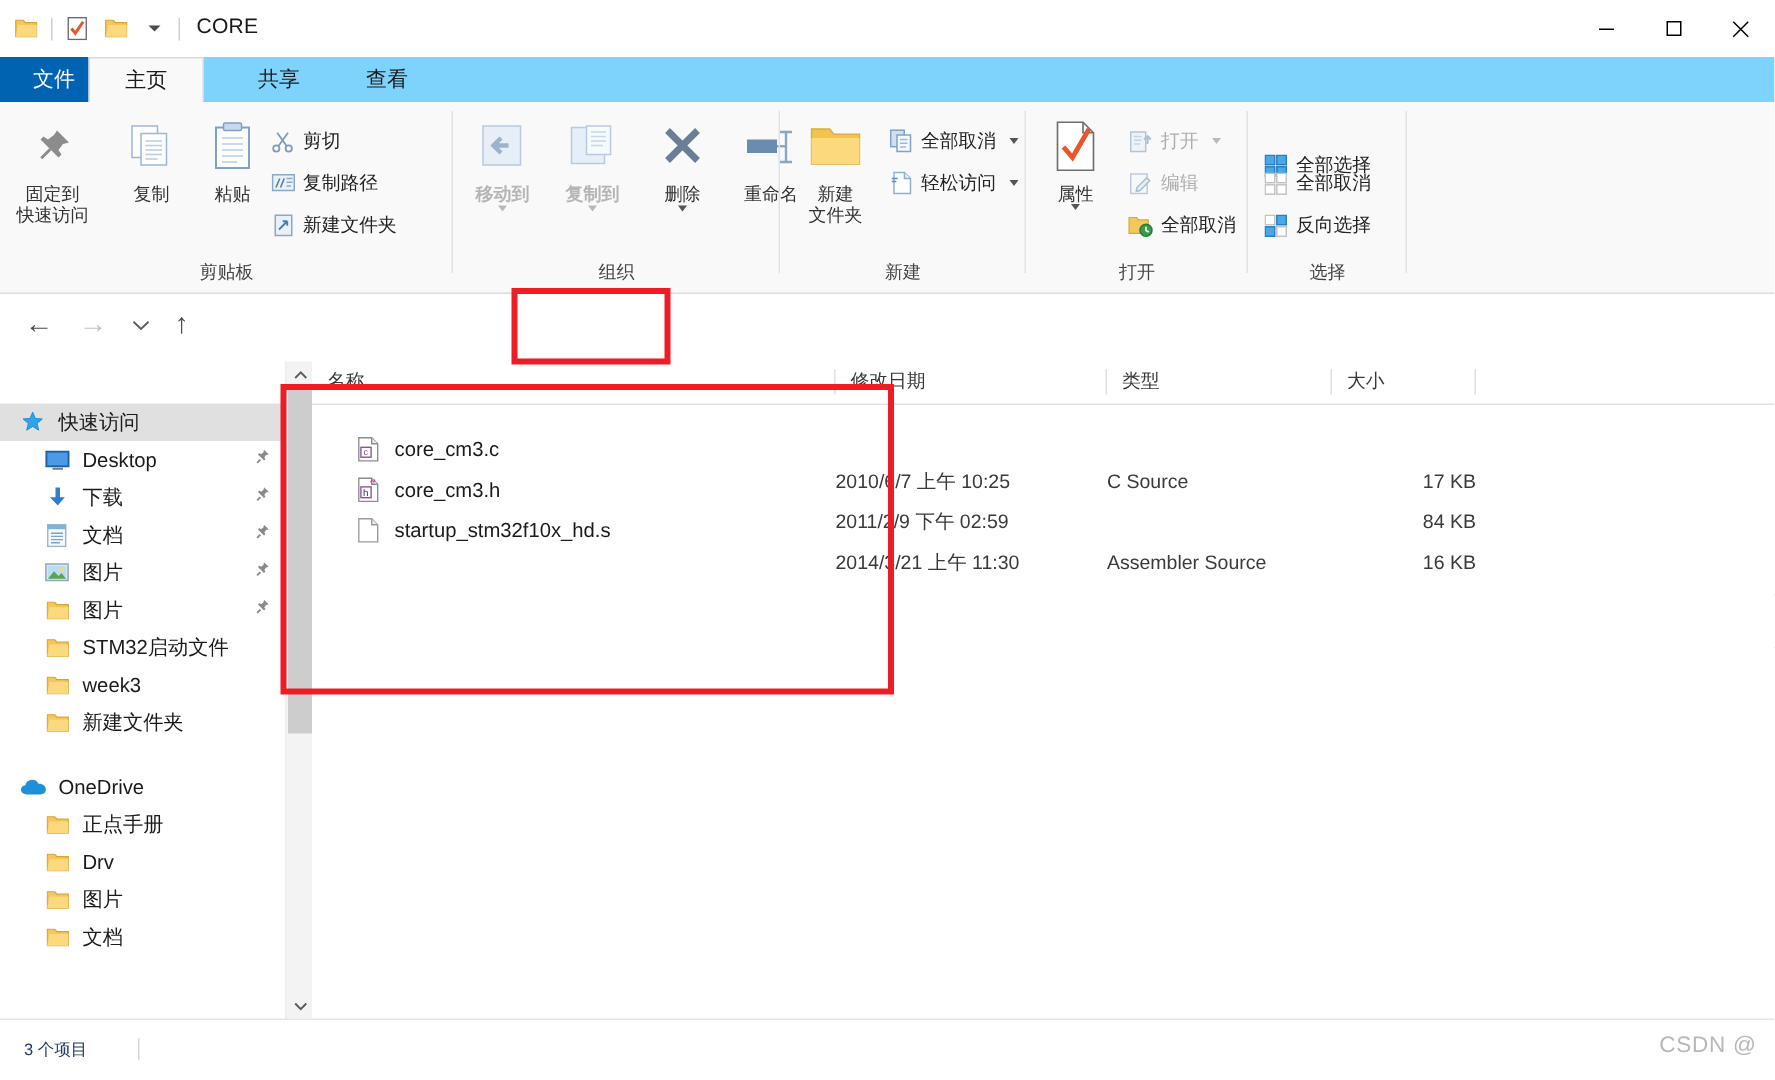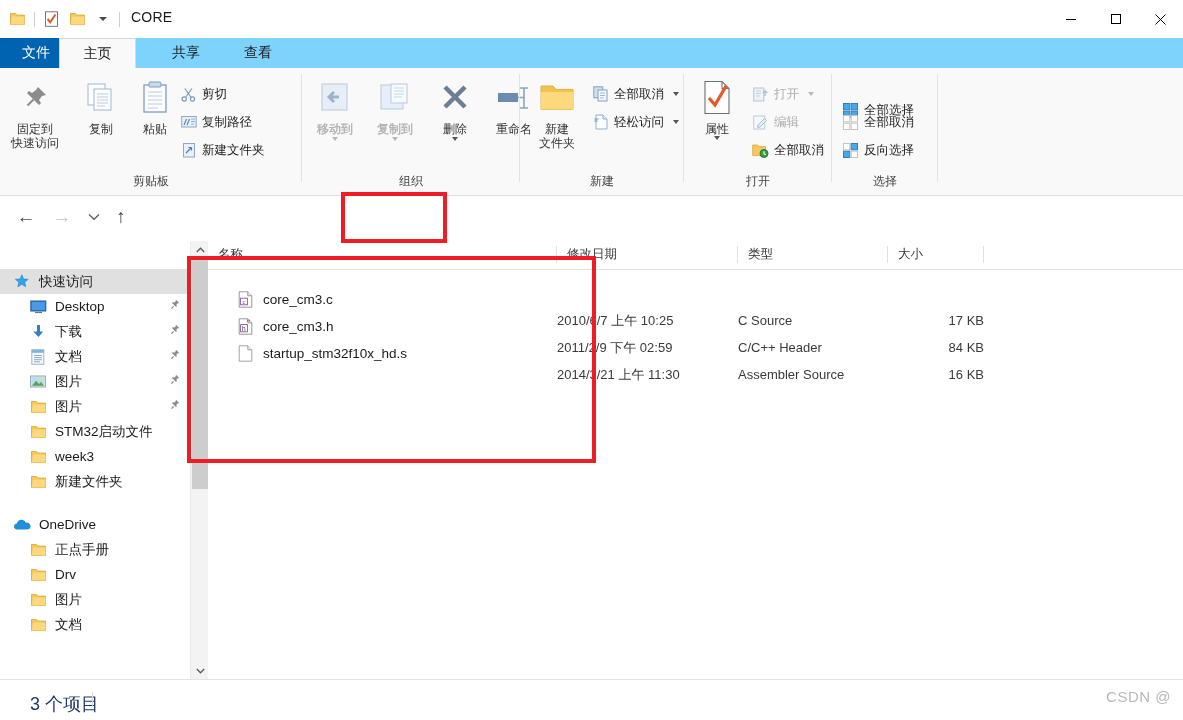--- a/index.html
+++ b/index.html
@@ -75,21 +75,21 @@
   .col{position:absolute;top:0;height:27px;display:flex;align-items:center;font-size:12.5px;color:#383838;padding-left:10px;box-sizing:border-box;}
   .col .cdiv{position:absolute;right:0;top:5px;width:1px;height:17px;background:#e0e0e0;}
   .rowarea{position:absolute;left:0;top:28px;width:975px;height:410px;}
   .frow{position:absolute;left:0;width:975px;height:27px;}
   .fname{position:absolute;left:30px;top:0;height:27px;display:flex;align-items:center;gap:10px;font-size:13.5px;color:#1a1a1a;}
   .fcell{position:absolute;top:0;height:27px;display:flex;align-items:center;font-size:13px;color:#3a3a3a;margin-top:21px;}
   .fcell.rt{justify-content:flex-end;}
 
   
   .statusbar{position:absolute;left:0;top:679px;width:1183px;height:41px;background:#ffffff;border-top:1px solid #e4e4e4;}
-  .statustext{position:absolute;left:30px;top:12px;font-size:18px;color:#1f3864;}
+  .statustext{position:absolute;left:16px;top:12px;font-size:11px;color:#1f3864;}
   .statussep{position:absolute;left:92px;top:12px;width:1px;height:15px;background:#d8d8d8;}
   .watermark{position:absolute;right:12px;top:688px;font-size:15px;color:#b8b8b8;letter-spacing:.5px;white-space:nowrap;}
 
   
   .redbox{position:absolute;border:4px solid #ee1c25;box-sizing:border-box;pointer-events:none;}
   #redbox-core{left:341px;top:192px;width:106px;height:51px;}
   #redbox-files{left:187px;top:256px;width:409px;height:207px;}
 
   svg{display:block;}
 </style>
@@ -684,21 +684,20 @@
                   <path d="M1.2 0.8h8.6l4 4v11.4H1.2z" fill="#fff" stroke="#8c8c8c" stroke-width="0.9"></path>
                   <path d="M9.8 0.8v4h4" fill="#eee" stroke="#8c8c8c" stroke-width="0.9"></path>
                   <rect x="2.6" y="6.6" width="6.8" height="7.2" fill="#fff" stroke="#8a4fa0" stroke-width="0.9"></rect>
                   <text x="5.9" y="12.5" font-size="6.5" fill="#333" text-anchor="middle" font-family="sans-serif">h</text>
                   <path d="M9.2 3.6l0.9-1.8M11 3.6l0.9-1.8" stroke="#c24aa0" stroke-width="1.1"></path>
                 </svg>
             </span>
             <span>core_cm3.h</span>
           </div>
           <div class="fcell" style="left:349px;width:175px">2011/2/9 下午 02:59</div>
-          <div class="fcell" style="left:530px;width:150px">C/C++ Header</div>
           <div class="fcell rt" style="left:680px;width:96px">84 KB</div>
         </div>
 
         <div class="frow" style="top:71px">
           <div class="fname">
             <span>
               <svg width="15" height="17" viewBox="0 0 15 17">
                   <path d="M1.2 0.8h8.6l4 4v11.4H1.2z" fill="#fff" stroke="#9a9a9a" stroke-width="0.9"></path>
                   <path d="M9.8 0.8v4h4" fill="#ededed" stroke="#9a9a9a" stroke-width="0.9"></path>
                 </svg>

